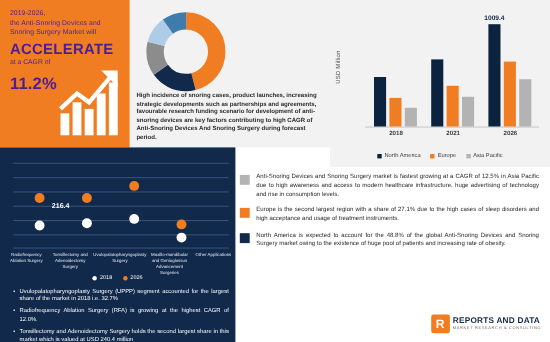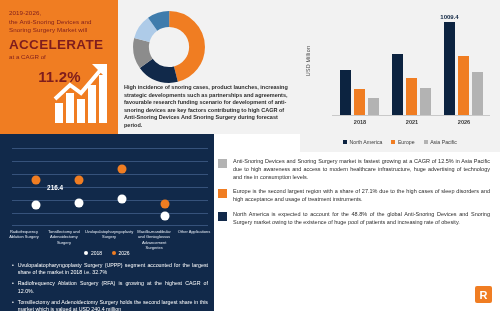--- a/index.html
+++ b/index.html
@@ -7,26 +7,26 @@
     width: 500px; height: 311px;
     font-family: "Liberation Sans", sans-serif;
     background: #ffffff;
     overflow: hidden;
   }
   .page { position: relative; width: 500px; height: 311px; background:#ffffff; }
 
   
   .orange-panel {
     position: absolute; left: 0; top: 0; width: 118px; height: 134px;
-    background: #f07d22; color: #7f1d1d; padding: 9px 8px 7px 9px;
+    background: #f07d22; color: #4c1d95; padding: 9px 8px 7px 9px;
   }
   .op-line { font-size: 6.2px; line-height: 8.6px; letter-spacing: .1px; }
   .op-accel { font-size: 13.5px; font-weight: 700; letter-spacing: .3px; margin-top: 2px; line-height: 15px; }
   .op-cagr { font-size: 6.2px; margin-top: 1px; }
-  .op-pct { font-size: 15px; font-weight: 700; margin-top: 8px; letter-spacing: .2px; text-align: center; }
+  .op-pct { font-size: 15px; font-weight: 700; margin-top: 8px; letter-spacing: .2px; }
   .growth-art { position:absolute; left: 53px; top: 63px; width: 60px; height: 62px; }
 
   
   .mid-top {
     position: absolute; left: 118px; top: 0; width: 182px; height: 134px;
     background: #f2f2f2;
   }
   .donut-wrap { position: absolute; left: 14px; top: 10px; width: 74px; height: 74px; }
   .pct-block { position: absolute; left: 96px; top: 14px; width: 80px; }
   .pct-big { font-size: 17px; font-weight: 700; color: #f07d22; letter-spacing: .2px; }
@@ -267,15 +267,19 @@
       </div>
       <div class="bl">
         <span class="bl-m">•</span>
         <span class="bl-t">Tonsillectomy and Adenoidectomy Surgery holds the second largest share in this market which is valued at USD 240.4 million</span>
       </div>
     </div>
   </div>
 
   <div class="logo">
     <div class="logo-mark">R</div>
+    <div class="logo-txt">
+      <div class="logo-t1">REPORTS AND DATA</div>
+      <div class="logo-t2">MARKET RESEARCH &amp; CONSULTING</div>
+    </div>
   </div>
 
 </div>
 
 </body></html>

